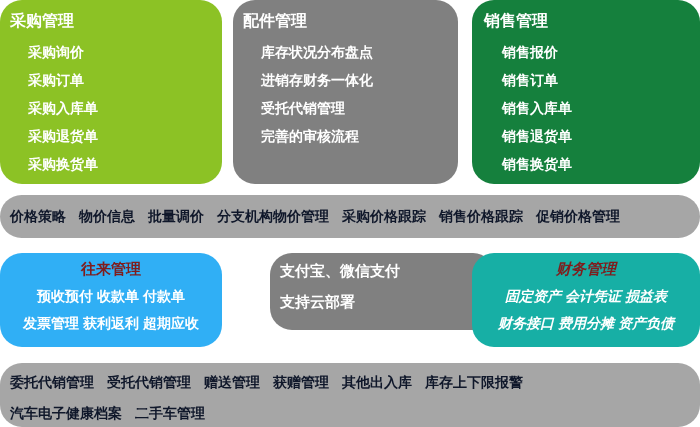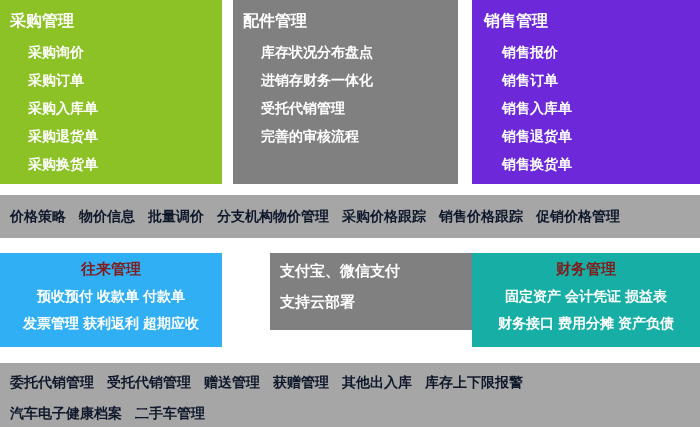--- a/index.html
+++ b/index.html
@@ -17,20 +17,21 @@
     position: relative;
     width: 700px;
     height: 427px;
     background: #ffffff;
   }
   .panel {
     position: absolute;
     box-sizing: border-box;
     color: #ffffff;
     overflow: hidden;
+    border-radius: 22px;
   }
 
   
   .card-title {
     font-size: 16px;
     font-weight: bold;
     line-height: 1;
     color: #ffffff;
     white-space: nowrap;
   }
@@ -47,21 +48,21 @@
     background: #8CC225;
     padding: 13px 0 0 10px;
   }
   #parts-card {
     left: 233px; top: 0px;  width: 225px; height: 184px;
     background: #808080;
     padding: 13px 0 0 10px;
   }
   #sales-card {
     left: 472px; top: 0px;  width: 228px; height: 184px;
-    background: #6d28d9;
+    background: #15803d;
     padding: 13px 0 0 12px;
   }
   .card-title-row { margin-bottom: 16px; }
   .card-list { margin: 0; padding: 0; list-style: none; }
   .card-list li { margin: 0 0 14px 0; padding: 0 0 0 18px; }
   .card-list li:last-child { margin-bottom: 0; }
 
   
   #price-bar {
     left: 0px; top: 195px; width: 700px; height: 43px;
@@ -90,20 +91,21 @@
     left: 233px; top: 253px; width: 225px; height: 77px;
     background: #808080;
     padding: 10px 0 0 10px;
     margin-left: 37px;
   }
   #finance-card {
     left: 472px; top: 253px; width: 228px; height: 94px;
     background: #17AFA5;
     padding: 8px 0 0 0;
     text-align: center;
+    font-style: italic;
   }
   .sub-title {
     font-size: 15px;
     font-weight: bold;
     color: #7f1d1d;
     line-height: 1;
     margin-bottom: 13px;
     white-space: nowrap;
   }
   .sub-row {

